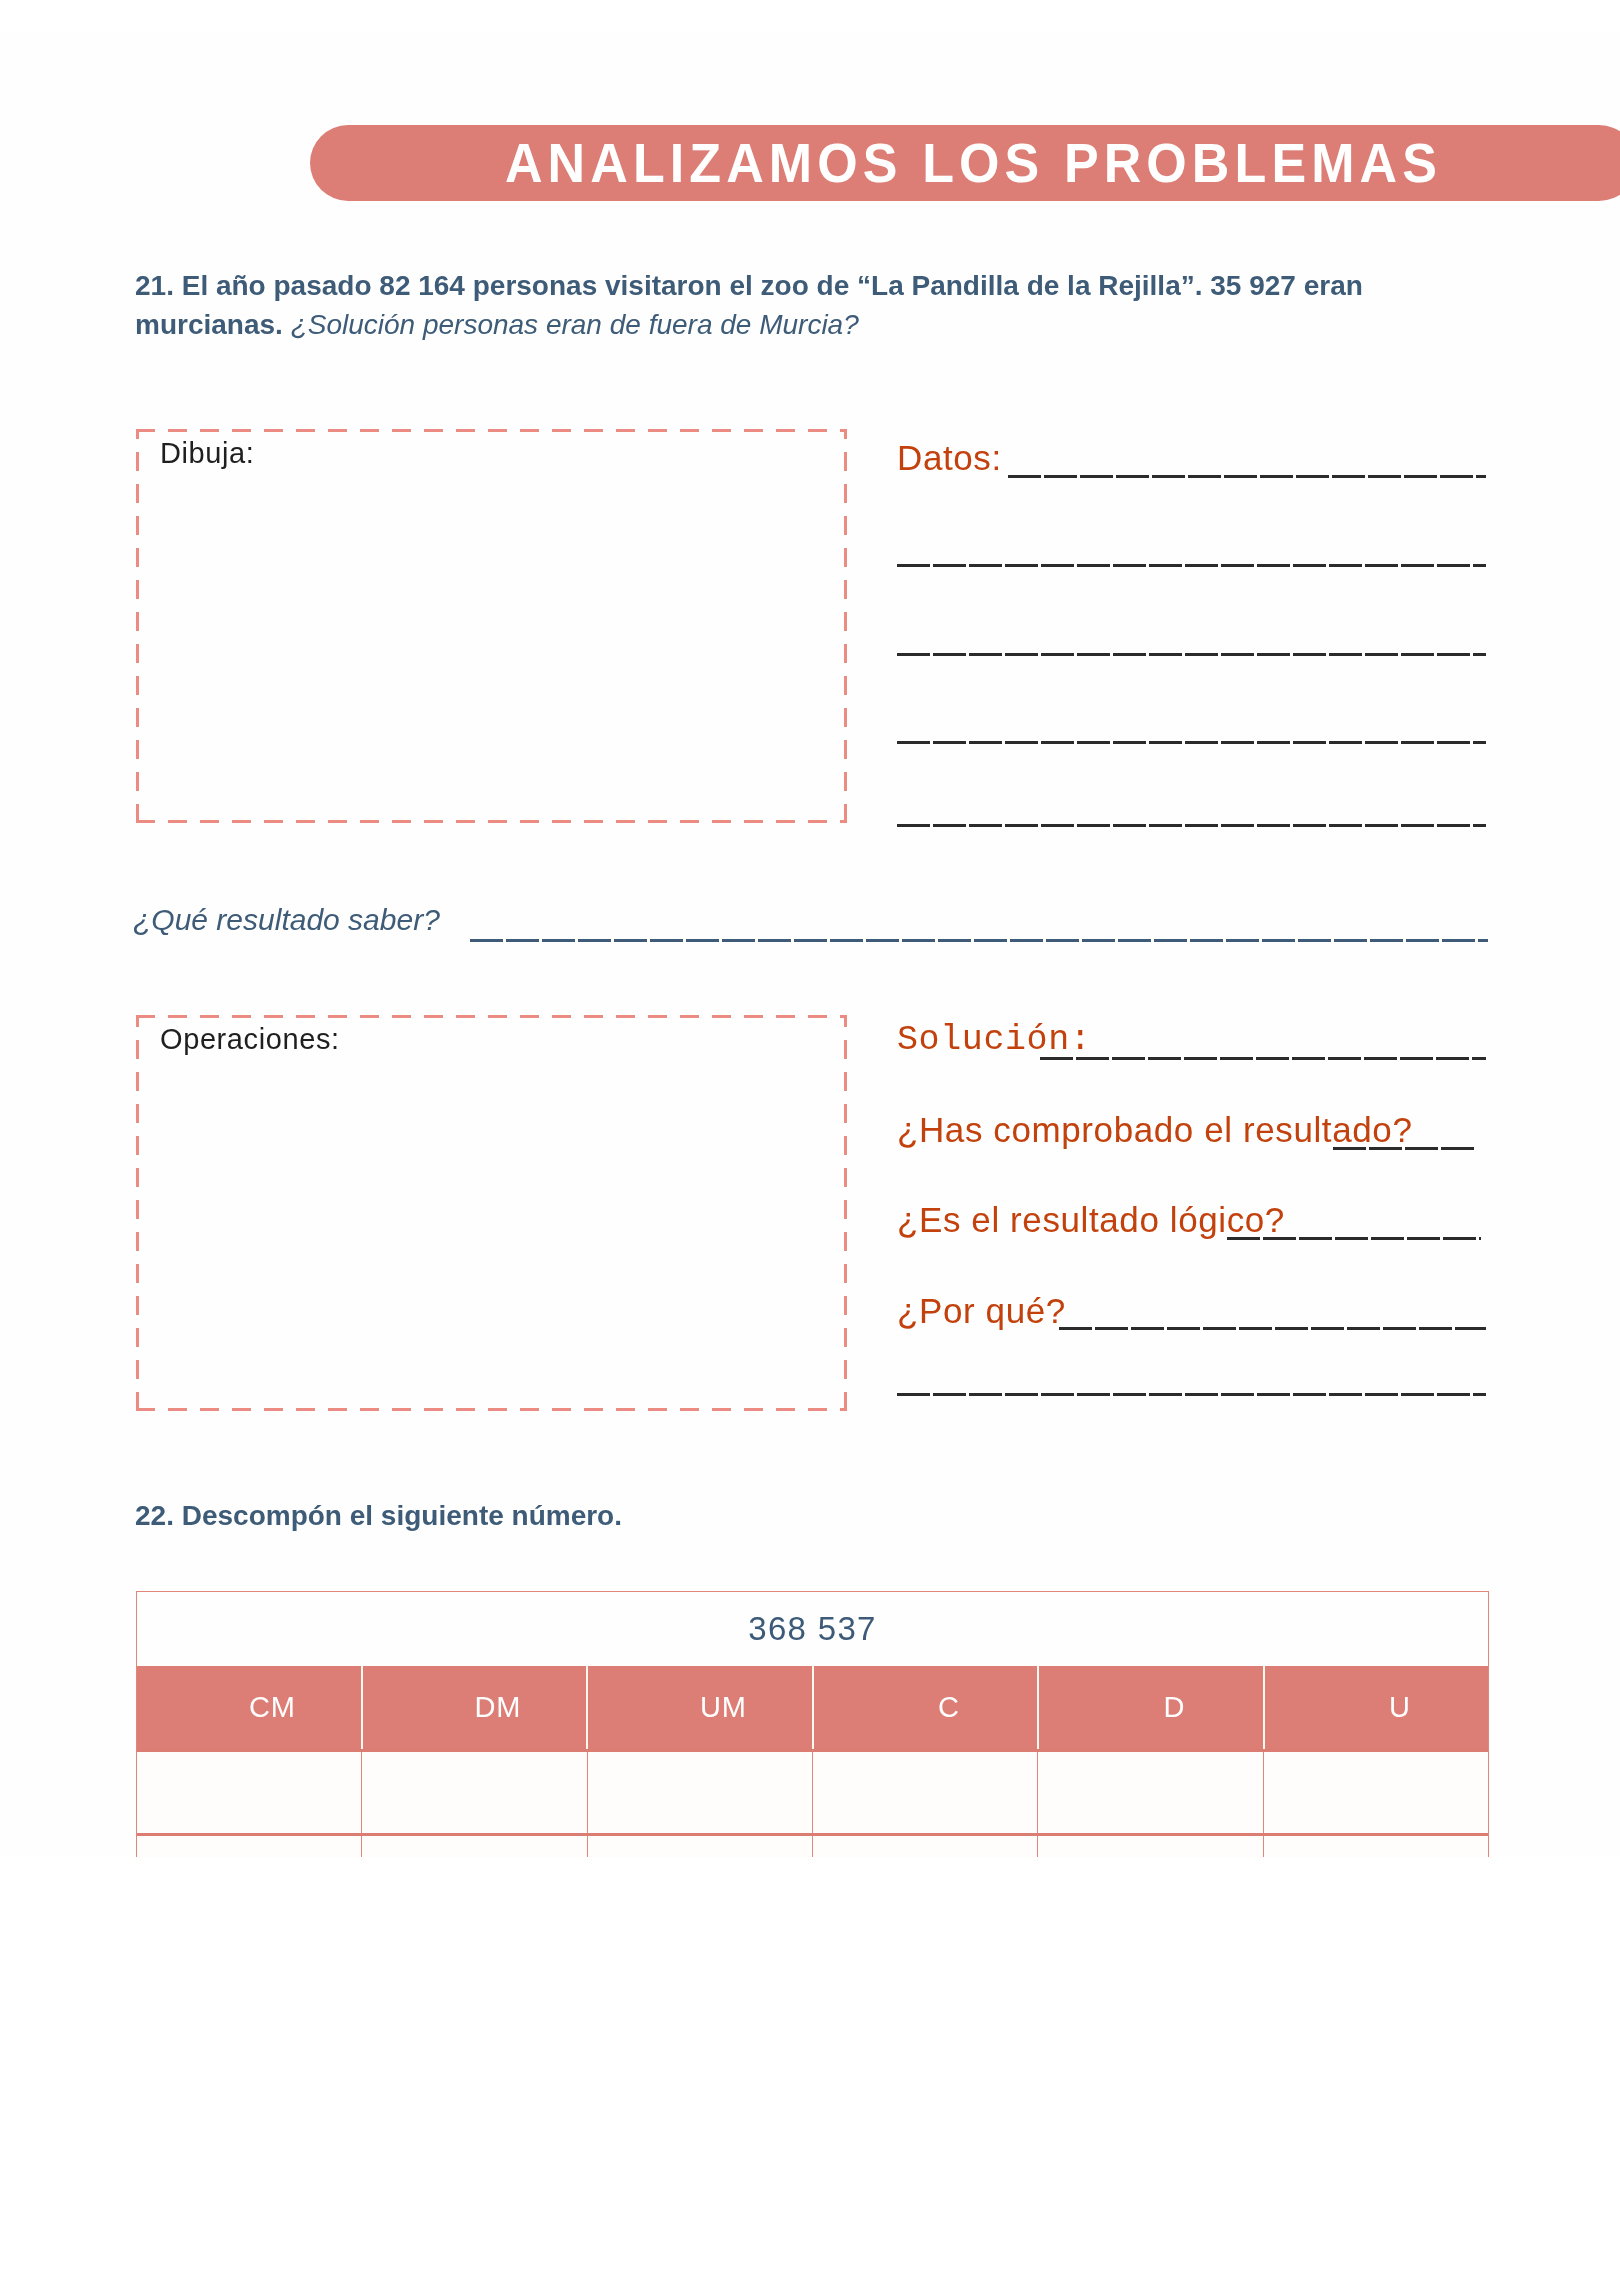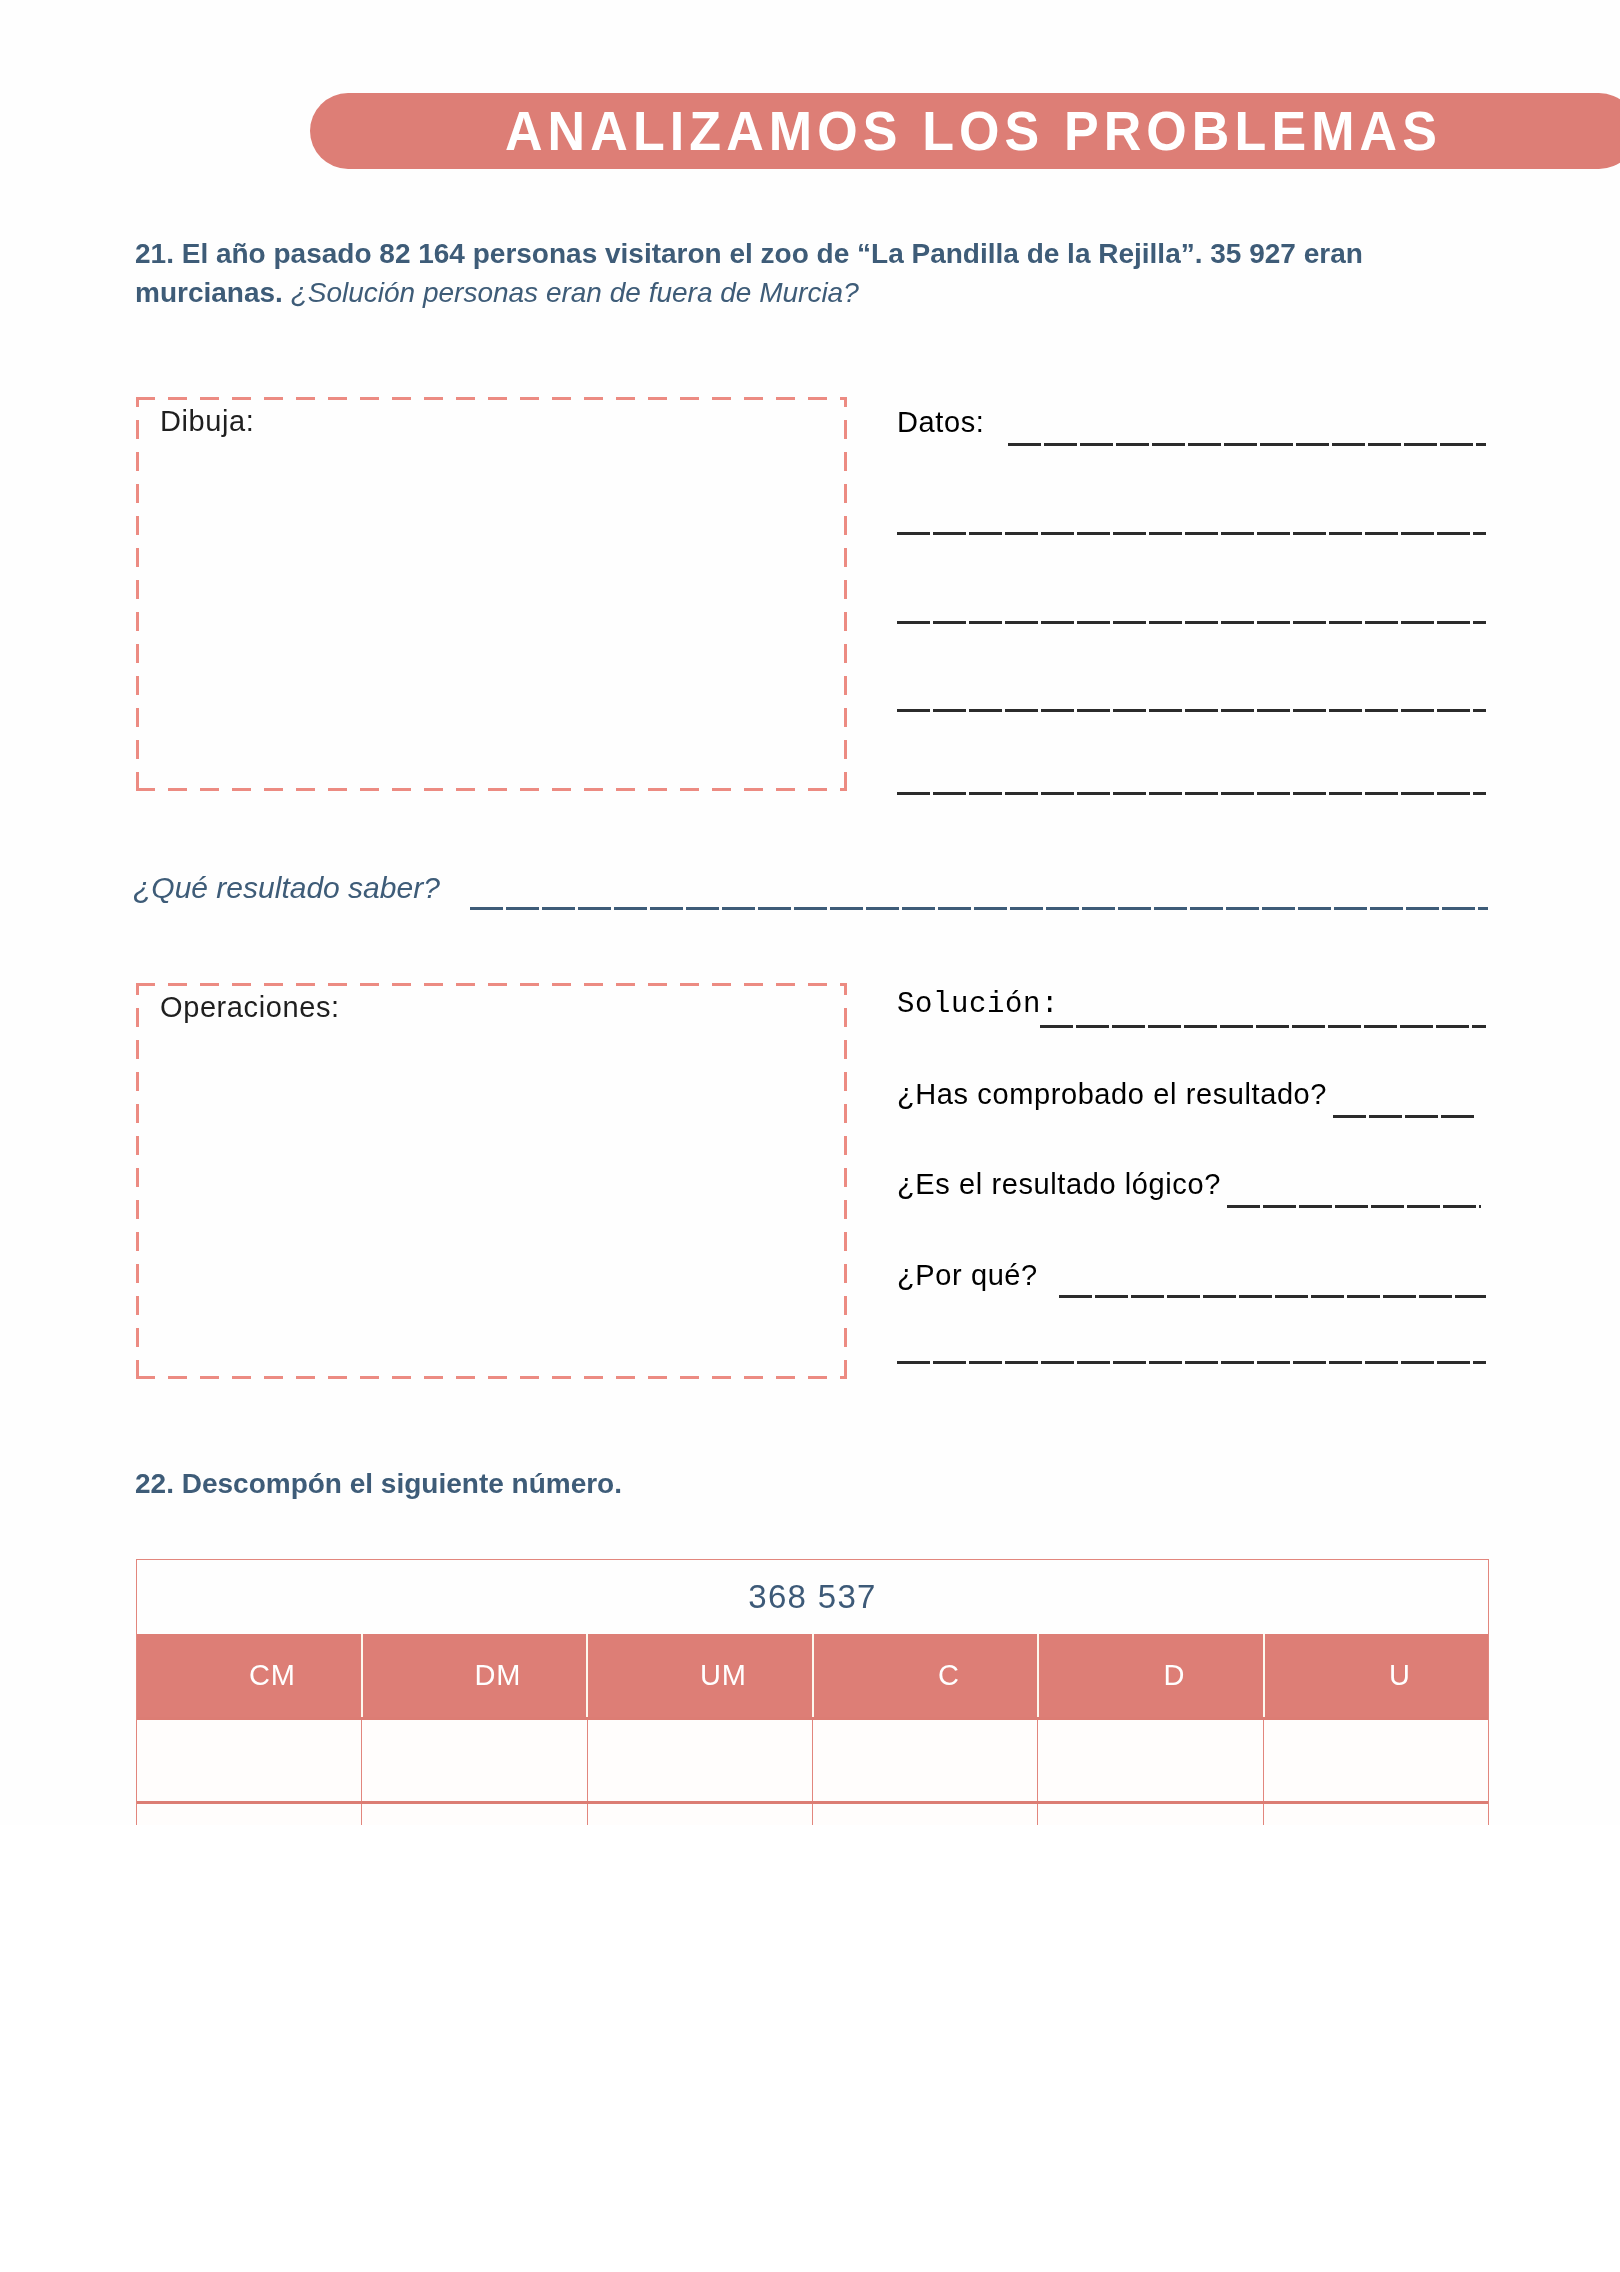--- a/index.html
+++ b/index.html
@@ -1,18 +1,18 @@
 <!DOCTYPE html>
 <html style="font-size:10.2px"><head>
 <meta charset="utf-8">
 <style>
   html,body { margin:0; padding:0; background:#ffffff; }
   .page {
     position:relative; width:1620px; height:1825px; background:#fefefe;
-    overflow:hidden; font-family:"Liberation Sans", sans-serif;
+    overflow:hidden; font-family:"Liberation Sans", sans-serif;margin-top:32px;
   }
 
   
   .banner {
     position:absolute; left:310px; top:93px; width:1327px; height:76px;
     background:#dd7e76; border-radius:38px;
     display:flex; align-items:center; justify-content:center;
   }
   .banner-text {
     color:#ffffff; font-weight:bold; font-size:52px; letter-spacing:5.1px;
@@ -36,21 +36,21 @@
       repeating-linear-gradient(0deg,#ec8b82 0 19px,transparent 19px 32px) right top/3.2px 100% no-repeat;
   }
   .box-dibuja { left:136px; top:397px;  width:711px; height:394px; }
   .box-operaciones { left:136px; top:983px; width:711px; height:396px;text-align:center; }
   .box-label {
     position:absolute; left:24px; top:8px;
     font-size:29px; color:#1f1f1f; letter-spacing:0.6px;
   }
 
   
-  .hand-label { position:absolute; font-size:29px; color:#000000; letter-spacing:0.6px; white-space:nowrap; }
+  .hand-label { position:absolute; font-size:35px; color:#c2410c; letter-spacing:0.6px; white-space:nowrap; }
   .blue-italic { position:absolute; font-size:30px; color:#3e5c78; font-style:italic; white-space:nowrap; }
 
   
   .wline {
     position:absolute; height:2.5px;
     background:repeating-linear-gradient(90deg,currentColor 0 33px,transparent 33px 36px);
   }
   .ink  { color:#2b2b2b; }
   .blue { color:#3e5c78; }
 

